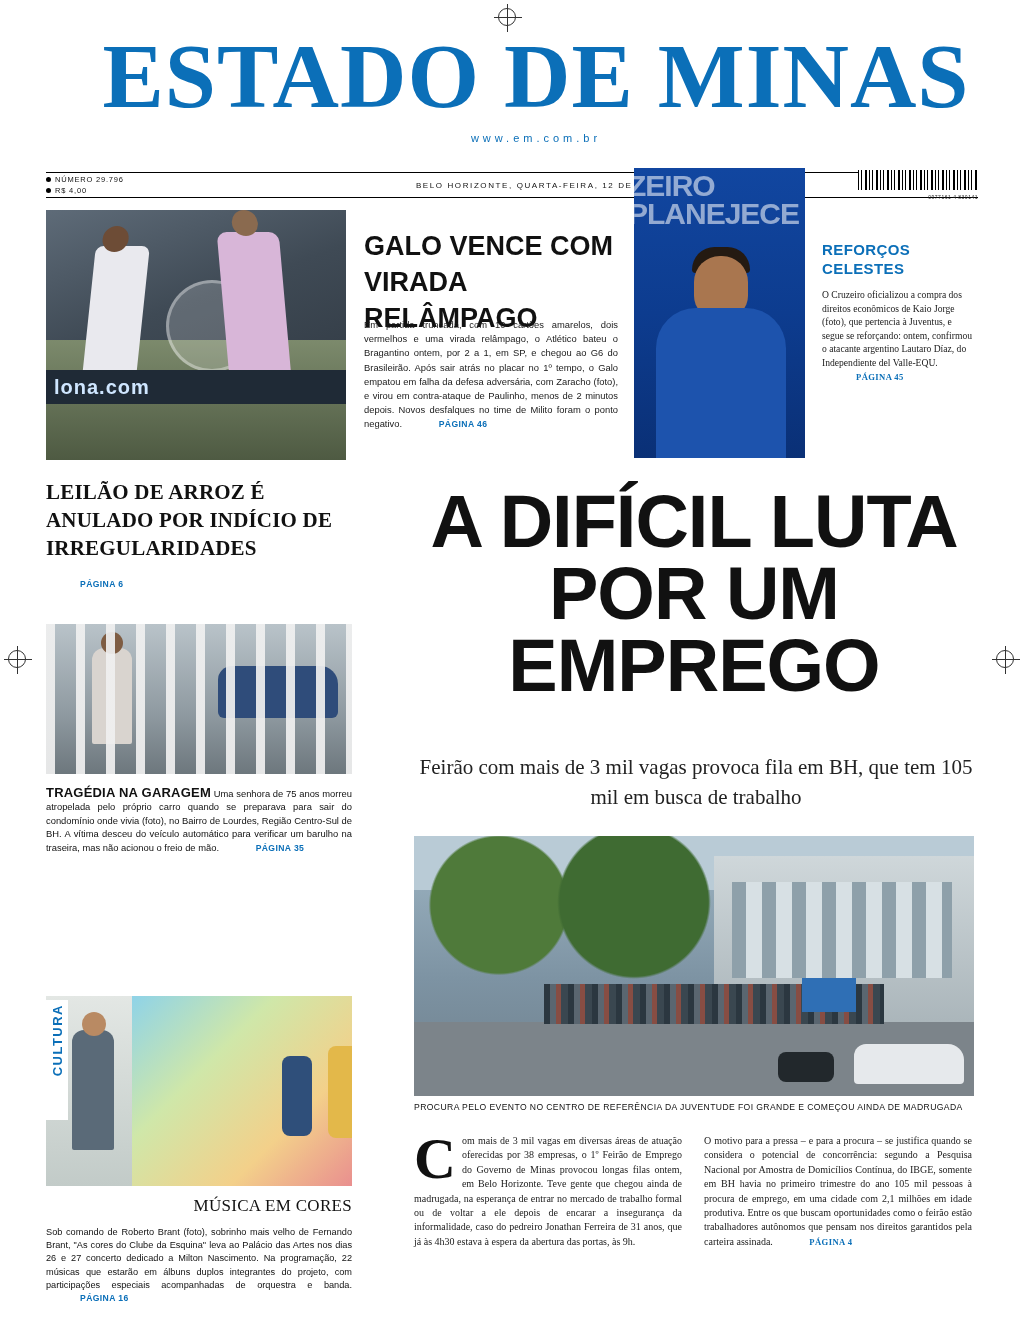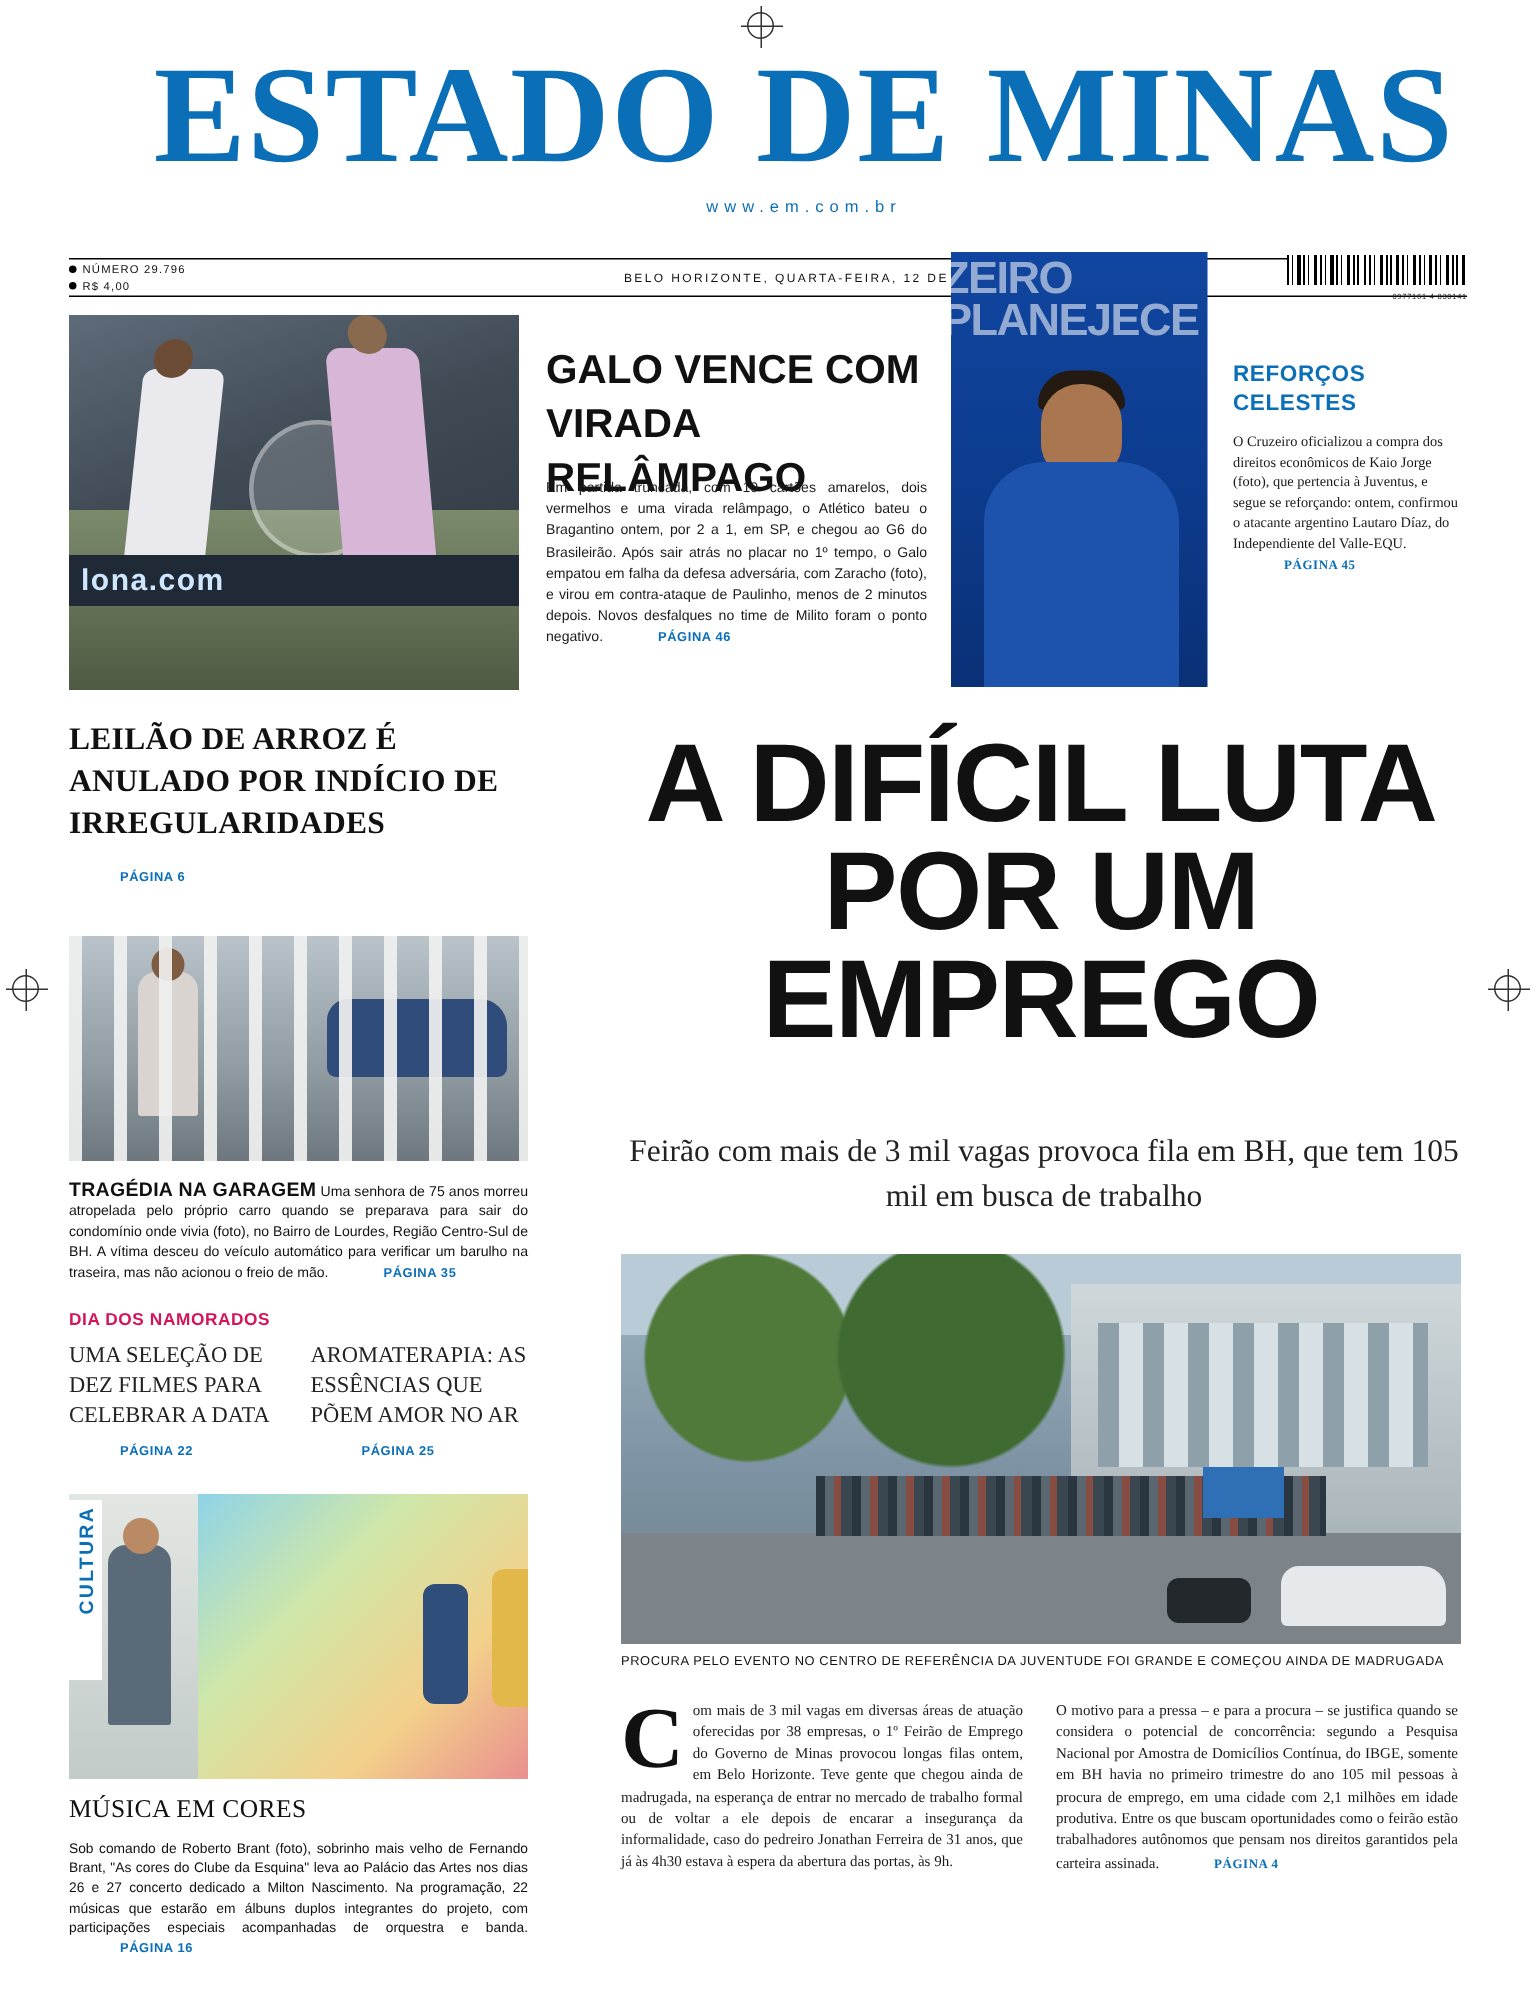--- a/index.html
+++ b/index.html
@@ -198,21 +198,21 @@
   .cultura-photo .man { position:absolute; left:26px; top:34px; width:42px; height:120px; background:#5a6a78; border-radius:12px 12px 2px 2px; }
   .cultura-photo .man:after{content:"";position:absolute;left:10px;top:-18px;width:24px;height:24px;border-radius:50%;background:#b98a63;}
   .cultura-tab {
     position:absolute; left:46px; top:1000px; width:22px; height:120px;
     background:#fff; color:#0b6fb8; font-weight:bold; font-size:13px; letter-spacing:1.5px;
     display:flex; align-items:flex-start; justify-content:center; padding-top:4px;
   }
   .cultura-tab span { writing-mode:vertical-rl; transform:rotate(180deg); }
 
   .musica-ttl {
-    position:absolute; left:46px; top:1196px; width:306px; text-align:left;
+    position:absolute; left:46px; top:1196px; width:306px; text-align:right;
     font-family:"Liberation Serif", serif; font-size:17px; letter-spacing:.3px;
   }
   .musica-txt {
     position:absolute; left:46px; top:1226px; width:306px;
     font-size:9.2px; line-height:13.2px; text-align:justify;
   }
 
   
   .main-head {
     position:absolute; left:404px; top:486px; width:580px;
@@ -331,33 +331,20 @@
     <div class="car"></div>
     <div class="person"></div>
     <div class="bars"></div>
   </div>
   <div class="tragedia">
     <span class="hl">TRAGÉDIA NA GARAGEM</span>
     <span>Uma senhora de 75 anos morreu atropelada pelo próprio carro quando se preparava para sair do condomínio onde vivia (foto), no Bairro de Lourdes, Região Centro-Sul de BH. A vítima desceu do veículo automático para verificar um barulho na traseira, mas não acionou o freio de mão.</span>
     <span class="pg">PÁGINA 35</span>
   </div>
 
-  <div class="namorados">
-    <div class="kicker">DIA DOS NAMORADOS</div>
-    <div class="cols">
-      <div class="col">
-        <div class="ttl">UMA SELEÇÃO DE DEZ FILMES PARA CELEBRAR A DATA</div>
-        <span class="pg">PÁGINA 22</span>
-      </div>
-      <div class="col">
-        <div class="ttl">AROMATERAPIA: AS ESSÊNCIAS QUE PÕEM AMOR NO AR</div>
-        <span class="pg">PÁGINA 25</span>
-      </div>
-    </div>
-  </div>
 
   <div class="cultura-photo">
 
     <div class="wall"></div>
     <div class="mural">
       <div class="fig1"></div>
       <div class="fig2"></div>
 
     </div>
     <div class="man"></div>

